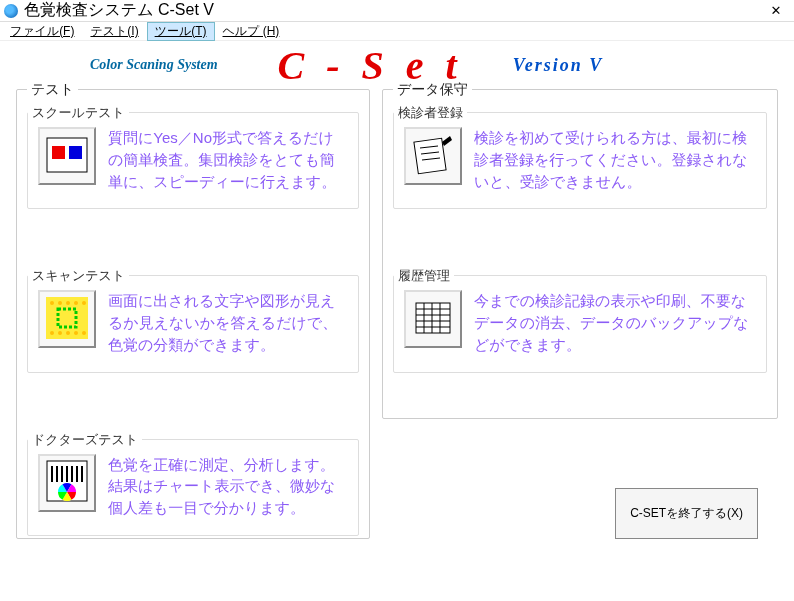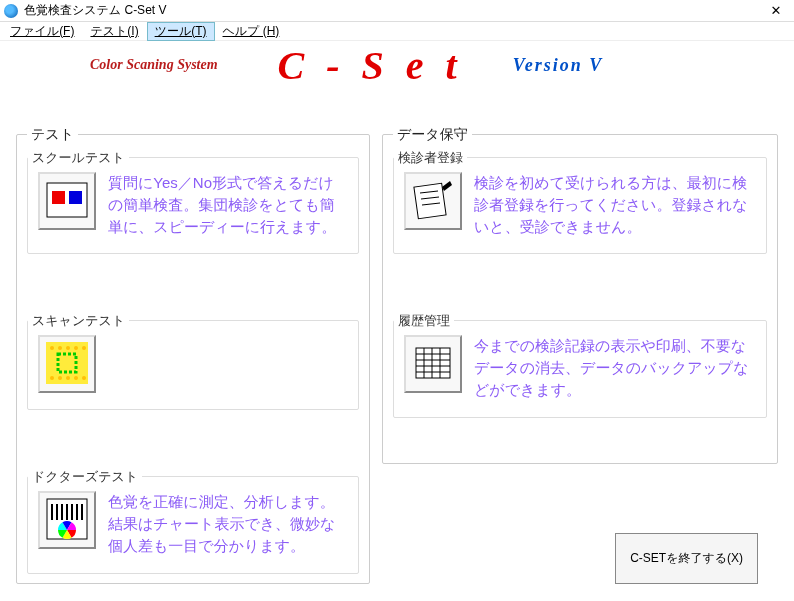--- a/index.html
+++ b/index.html
@@ -18,21 +18,21 @@
   display: flex;
   align-items: center;
   padding: 0 4px;
 }
 .titlebar .app-icon {
   width: 14px; height: 14px;
   border-radius: 50%;
   background: radial-gradient(circle at 40% 40%, #5bf 30%, #05a 100%);
   margin-right: 6px;
 }
-.titlebar .title { flex: 1; font-size: 12px; }
+.titlebar .title { flex: 1; font-size: 16px; }
 .titlebar .close {
   width: 28px; height: 18px;
   display: flex; align-items: center; justify-content: center;
   font-size: 13px; cursor: pointer;
 }
 .menubar {
   height: 19px;
   display: flex;
   align-items: center;
   padding: 0 2px;
@@ -49,21 +49,21 @@
   border: 1px solid #7bc;
   padding: 0 7px;
 }
 .banner {
   height: 48px;
   display: flex;
   align-items: center;
   padding: 0 30px;
 }
 .banner .sys-name {
-  color: #b91c1c;
+  color: #0369a1;
   font-style: italic;
   font-weight: bold;
   font-size: 14px;
   font-family: "Times New Roman", serif;
   margin-left: 60px;
 }
 .banner .logo {
   color: #e00000;
   font-family: "Times New Roman", serif;
   font-style: italic;
@@ -78,21 +78,20 @@
   font-style: italic;
   font-weight: bold;
   font-size: 18px;
   margin-left: 50px;
   letter-spacing: 2px;
 }
 .content {
   padding: 0 16px;
   display: flex;
   gap: 12px;
-  margin-top: 45px;
 }
 .groupbox {
   border: 1px solid #ccc;
   border-radius: 2px;
   position: relative;
   padding: 8px 10px 10px 10px;
 }
 .groupbox > .legend {
   position: absolute;
   top: -9px;
@@ -215,20 +214,21 @@
                 <circle cx="8" cy="38" r="2"></circle>
                 <circle cx="16" cy="38" r="2"></circle>
                 <circle cx="24" cy="38" r="2"></circle>
                 <circle cx="32" cy="38" r="2"></circle>
                 <circle cx="40" cy="38" r="2"></circle>
               </g>
             <rect x="14" y="14" width="18" height="18" fill="none" stroke="#0c0" stroke-width="3" stroke-dasharray="3 2"></rect>
           </svg>
         </span>
       </div>
+      <div class="desc">画面に出される文字や図形が見えるか見えないかを答えるだけで、色覚の分類ができます。</div>
     </div>
 
     <div class="spacer-row"></div>
 
     <div class="sub-group">
       <div class="sub-legend">ドクターズテスト</div>
       <div class="icon-btn">
         <span>
           <svg class="svg-ico" viewBox="0 0 46 46">
             <rect x="3" y="3" width="40" height="40" fill="#fff" stroke="#000"></rect>

